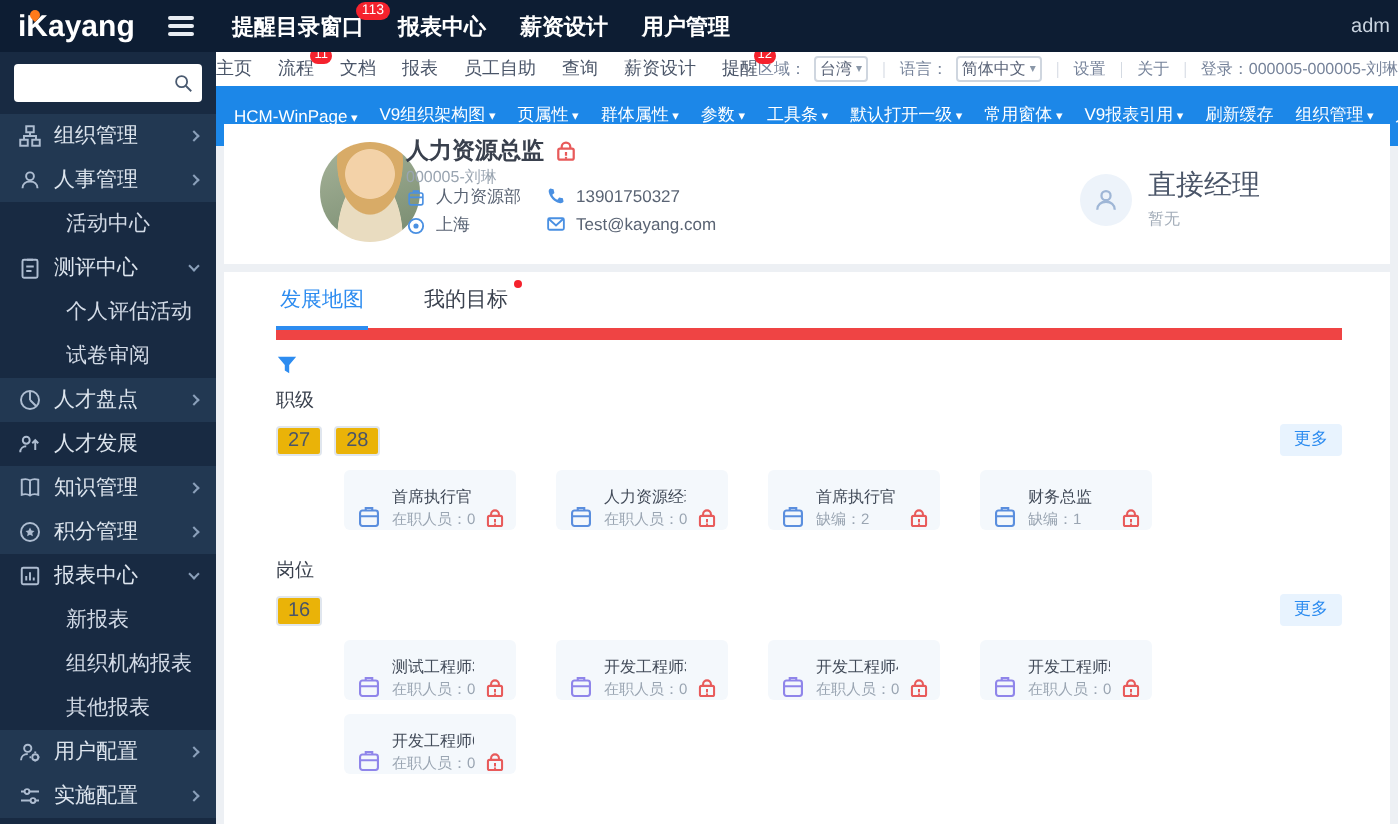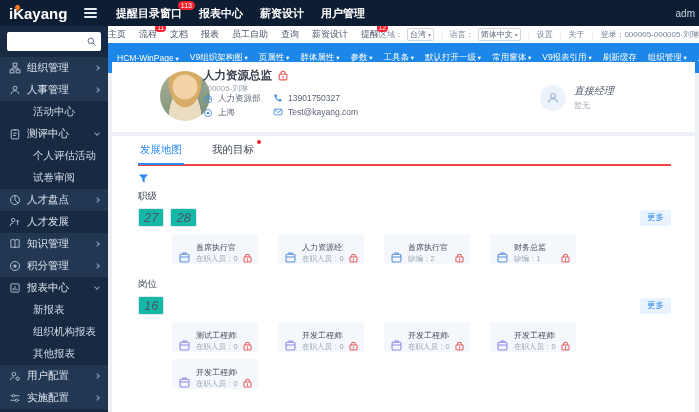--- a/index.html
+++ b/index.html
@@ -77,34 +77,34 @@
   .ptitle{font-size:11.5px;font-weight:bold;color:#39404d;}
   .pid{position:absolute;left:91px;top:21px;font-size:8px;color:#9aa5b1;}
   .pinfo{position:absolute;display:flex;align-items:center;gap:5px;font-size:8.5px;color:#5a6474;}
   .pinfo .ic{color:#4a90e2;}
   .dept{left:91px;top:31px;} .phone{left:161px;top:31px;}
   .city{left:91px;top:45px;} .email{left:161px;top:45px;}
   .manager{position:absolute;left:428px;top:22px;display:flex;align-items:center;gap:8px;}
   .mavatar{width:26px;height:26px;border-radius:50%;background:#edf3fa;display:flex;
     align-items:center;justify-content:center;}
   .mtext{display:flex;flex-direction:column;gap:2px;}
-  .mlabel{font-size:10px;color:#4a5568;font-style:italic;}
+  .mlabel{font-size:14px;color:#4a5568;}
   .mvalue{font-size:8px;color:#a3adb9;}
 
   
   .bodyp{margin-top:4px;height:280px;padding:4px 24px 0 26px;}
-  .tabs{display:flex;gap:26px;border-bottom:2px solid #ef4444;}
+  .tabs{display:flex;gap:26px;border-bottom:6px solid #ef4444;}
   .tab{font-size:10.5px;color:#3c4350;padding:3px 2px 6px;position:relative;cursor:pointer;}
   .tab.active{color:#2d8cf0;border-bottom:2px solid #2d8cf0;margin-bottom:-1px;}
   .dot{position:absolute;top:0;right:-5px;width:4px;height:4px;background:#f5222d;border-radius:50%;}
   .frow{margin-top:7px;line-height:0;}
   .slab{margin-top:6px;font-size:9.5px;color:#39404d;}
   .chips{display:flex;align-items:center;gap:6px;margin-top:5px;}
-  .chip{background:#14b8a6;border:1px solid #e0e6ee;border-radius:2px;font-size:13px;
-    color:#4a5568;padding:1px 5px;cursor:pointer;font-style:italic;}
+  .chip{background:#eab308;border:1px solid #e0e6ee;border-radius:2px;font-size:10px;
+    color:#4a5568;padding:1px 5px;cursor:pointer;}
   .more{margin-left:auto;background:#e8f3fe;color:#2d8cf0;font-size:8.5px;padding:2px 7px;
     border-radius:2px;cursor:pointer;}
   .cards{display:grid;grid-template-columns:repeat(4,86px);column-gap:20px;row-gap:7px;
     margin-top:7px;margin-left:34px;}
   .card{background:#f4f8fc;border-radius:3px;height:30px;display:flex;align-items:flex-end;
     padding:0 5px 0 6px;gap:5px;cursor:pointer;}
   .ct{display:flex;flex-direction:column;gap:1px;min-width:0;}
   .ctitle{font-size:8px;color:#424b59;white-space:nowrap;overflow:hidden;}
   .csub{font-size:7.5px;color:#9aa5b2;white-space:nowrap;}
   .cwarn{margin-left:auto;}

